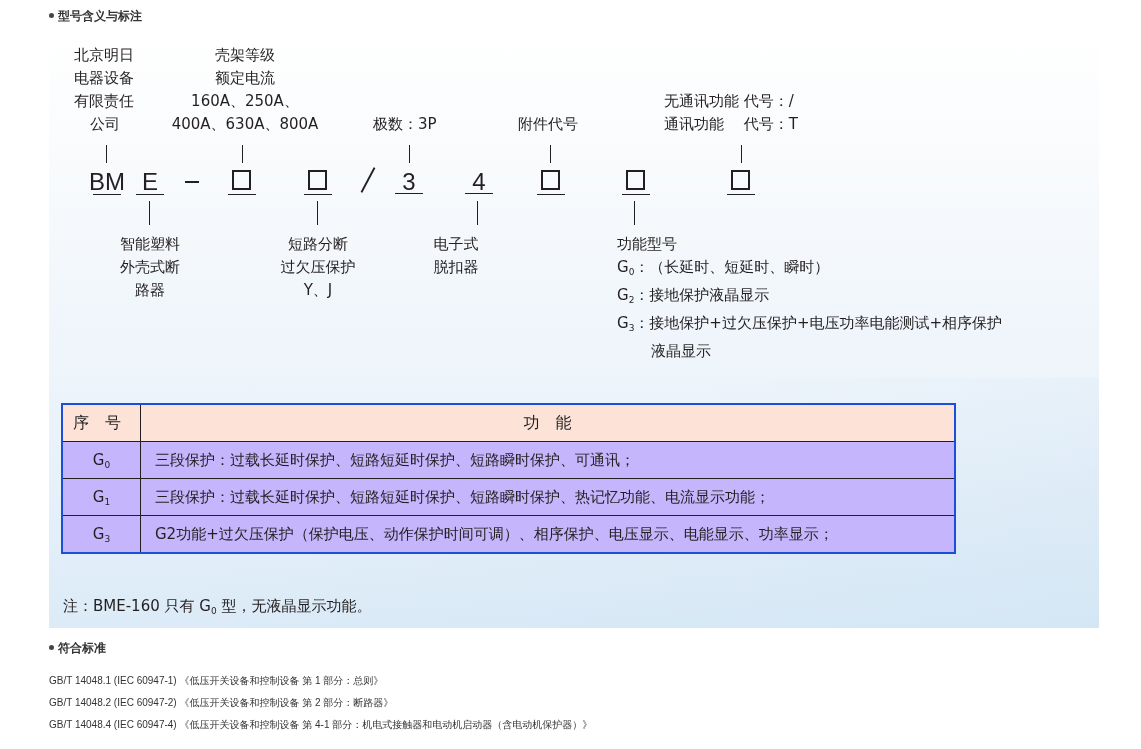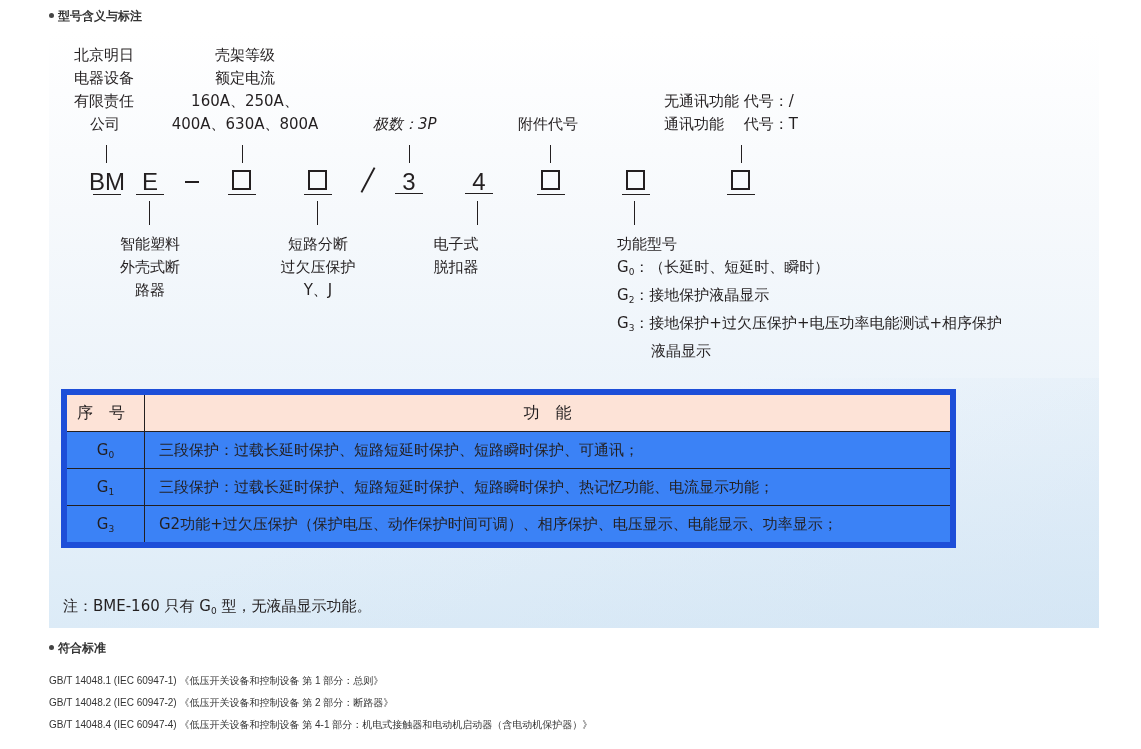--- a/index.html
+++ b/index.html
@@ -13,24 +13,24 @@
          background:linear-gradient(160deg,rgba(255,255,255,0) 40%,rgba(205,225,242,.5) 100%);}
   .t{position:absolute;font-size:15px;line-height:23px;white-space:nowrap;color:#231f20;}
   .c{text-align:center;}
   .vline{position:absolute;width:1px;background:#231f20;}
   .code{position:absolute;font-family:"Liberation Sans",sans-serif;font-size:24px;color:#231f20;text-align:center;}
   .ul{position:absolute;height:1px;background:#231f20;}
   .box{position:absolute;width:19px;height:20px;border:2px solid #231f20;box-sizing:border-box;}
   .slash{position:absolute;width:2px;height:28px;background:#231f20;transform:rotate(28deg);}
   .dash{position:absolute;width:14px;height:2px;background:#231f20;}
   sub{font-size:9px;vertical-align:-3px;}
-  table.fn{position:absolute;left:61px;top:389px;width:895px;border-collapse:collapse;border:6px solid #1d4ed8;font-size:15px;}
+  table.fn{position:absolute;left:61px;top:403px;width:895px;border-collapse:collapse;border:2px solid #1d4ed8;font-size:15px;}
   table.fn td{border:1px solid #231f20;height:36px;padding:0 14px;}
   table.fn tr.hd td{background:#fde3d7;font-size:16px;}
-  table.fn tr.row td{background:#3b82f6;}
+  table.fn tr.row td{background:#c4b5fd;}
   table.fn td.no{width:57px;text-align:center;padding:0;}
   .std{position:absolute;left:49px;font-size:10px;color:#333;font-family:"Liberation Sans",sans-serif;white-space:nowrap;}
 </style>
 </head>
 <body>
 
 <div class="sec-title" style="top:8px;">
   <span class="dot"></span><span>型号含义与标注</span>
 </div>
 
@@ -41,21 +41,21 @@
     <div>电器设备</div>
     <div>有限责任</div>
     <div style="padding-left:16px">公司</div>
 </div>
 <div class="t c" style="left:170px;top:44px;width:150px;">
   <div>壳架等级</div>
     <div>额定电流</div>
     <div>160A、250A、</div>
     <div>400A、630A、800A</div>
 </div>
-<div class="t" style="left:373px;top:113px;font-style:italic;">极数：3P</div>
+<div class="t" style="left:373px;top:113px;">极数：3P</div>
 <div class="t" style="left:518px;top:113px;">附件代号</div>
 <div class="t" style="left:664px;top:90px;">
   <div>无通讯功能 代号：/</div>
     <div>通讯功能　 代号：T</div>
 </div>
 
 <div class="vline" style="left:106px;top:145px;height:18px;"></div>
 <div class="vline" style="left:242px;top:145px;height:18px;"></div>
 <div class="vline" style="left:409px;top:145px;height:18px;"></div>
 <div class="vline" style="left:550px;top:145px;height:18px;"></div>

